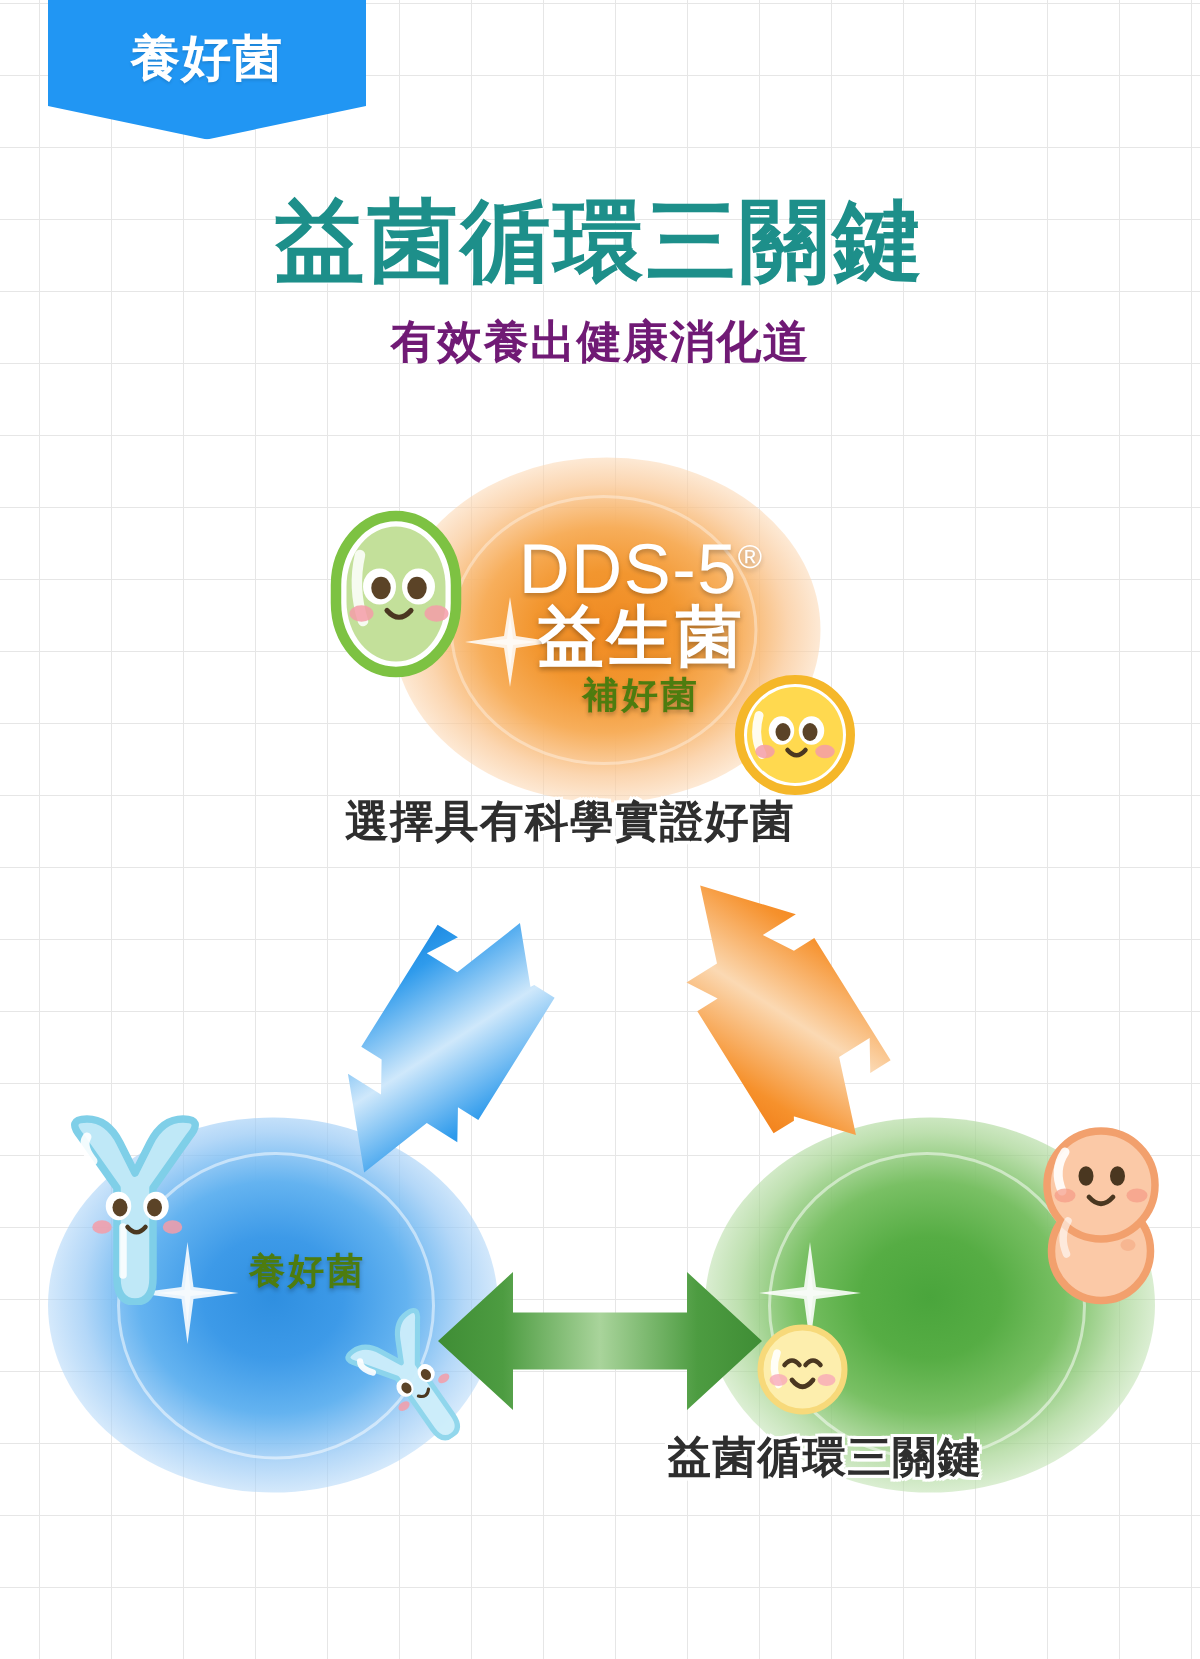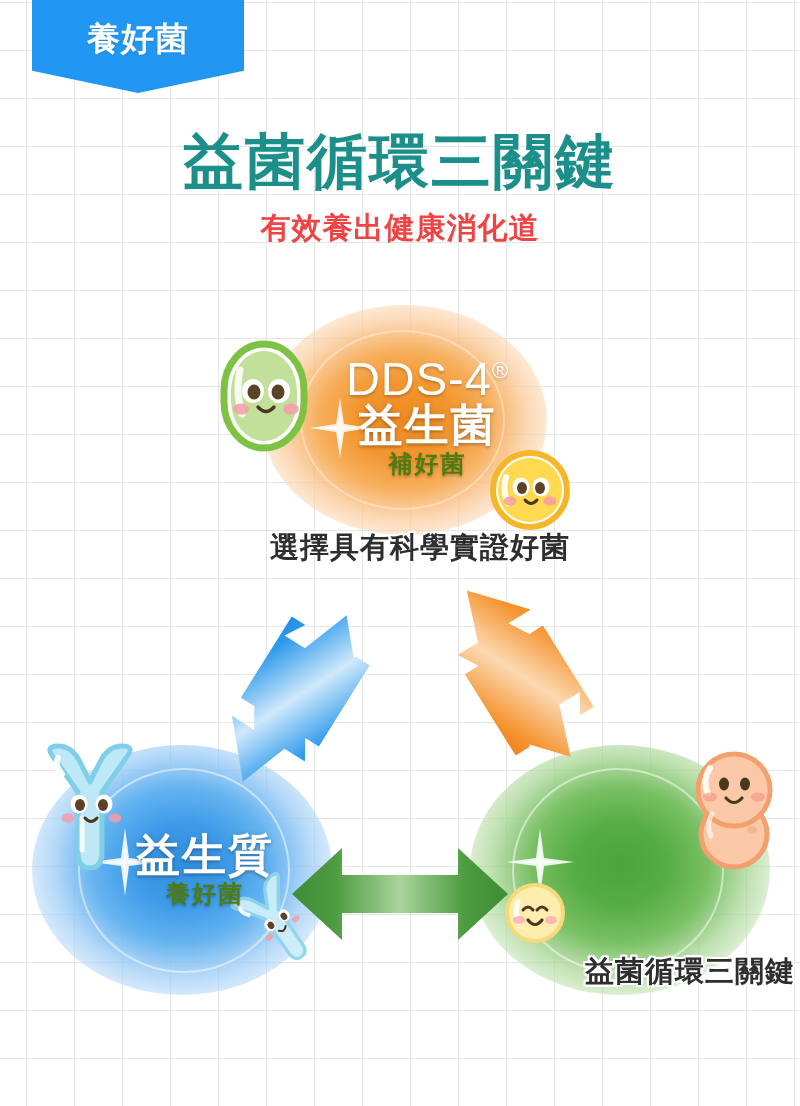--- a/index.html
+++ b/index.html
@@ -43,21 +43,21 @@
     position:absolute; left:0; right:0; top:135px; text-align:center;
   }
   #headline .main{
     font-size:60px; font-weight:bold; color:#1d8f8a; letter-spacing:2px;
     line-height:1.05;
     text-shadow:1px 1px 0 rgba(255,255,255,.9);
     font-family:Liberation Mono, monospace;
   }
   #headline .sub{
     margin-top:10px;
-    font-size:30px; font-weight:bold; color:#ef4444; letter-spacing:1px;
+    font-size:30px; font-weight:bold; color:#701a75; letter-spacing:1px;
   }
 
   
   .glow{ position:absolute; border-radius:50%; pointer-events:none; }
   #glow-top{
     left:262px; top:305px; width:285px; height:230px;
     background:radial-gradient(ellipse at 50% 50%,
       #f08a22 0%, #f2962f 24%, #f7ae5b 42%, rgba(250,200,150,.75) 60%,
       rgba(253,228,202,.45) 76%, rgba(255,255,255,0) 92%);
   }
@@ -98,21 +98,21 @@
     line-height:1; text-shadow:0 2px 3px rgba(0,0,0,.22);
   }
   .node .dds sup{ font-size:22px; vertical-align:super; }
 
   #node-top{ left:320px; top:355px; width:215px; }
   #node-left{ left:110px; top:832px; width:190px; }
   #node-right{ left:522px; top:832px; width:190px; }
 
   
   .caption{
-    position:absolute; text-align:right;
+    position:absolute; text-align:left;
     font-size:29px; font-weight:bold; color:#2e2e2e; letter-spacing:1px;
     text-shadow:
       -2px 0 0 #fff, 2px 0 0 #fff, 0 -2px 0 #fff, 0 2px 0 #fff,
       -2px -2px 0 #fff, 2px -2px 0 #fff, -2px 2px 0 #fff, 2px 2px 0 #fff;
   }
   #cap-top{ left:230px; top:528px; width:340px; }
   #cap-left{ left:10px; top:952px; width:350px; }
   #cap-right{ left:445px; top:952px; width:350px; }
 
   
@@ -294,27 +294,26 @@
       <path d="M14 20 q-4 11 1 21" stroke="#ffffff" stroke-width="5" fill="none" stroke-linecap="round" opacity="0.9"></path>
       <path d="M19 28 q5 -6 10 0" stroke="#4a3720" stroke-width="3" fill="none" stroke-linecap="round"></path>
       <path d="M33 28 q5 -6 10 0" stroke="#4a3720" stroke-width="3" fill="none" stroke-linecap="round"></path>
       <ellipse cx="15" cy="38" rx="6" ry="4" fill="#f7a9b8" opacity="0.8"></ellipse>
       <ellipse cx="47" cy="38" rx="6" ry="4" fill="#f7a9b8" opacity="0.8"></ellipse>
       <path d="M24 38 q7 9 14 0" stroke="#4a3720" stroke-width="3.2" fill="none" stroke-linecap="round"></path>
     </svg>
   </div>
 
   <div class="node" id="node-top">
-    <div class="dds"><span>DDS-4</span><sup>®</sup></div>
+    <div class="dds"><span>DDS-5</span><sup>®</sup></div>
     <div class="title">益生菌</div>
     <div class="tag">補好菌</div>
   </div>
 
   <div class="node" id="node-left">
-    <div class="title">益生質</div>
     <div class="tag">養好菌</div>
   </div>
 
 
   <div class="caption" id="cap-top">選擇具有科學實證好菌</div>
   <div class="caption" id="cap-right">益菌循環三關鍵</div>
 
 </div>
 
 </body></html>

